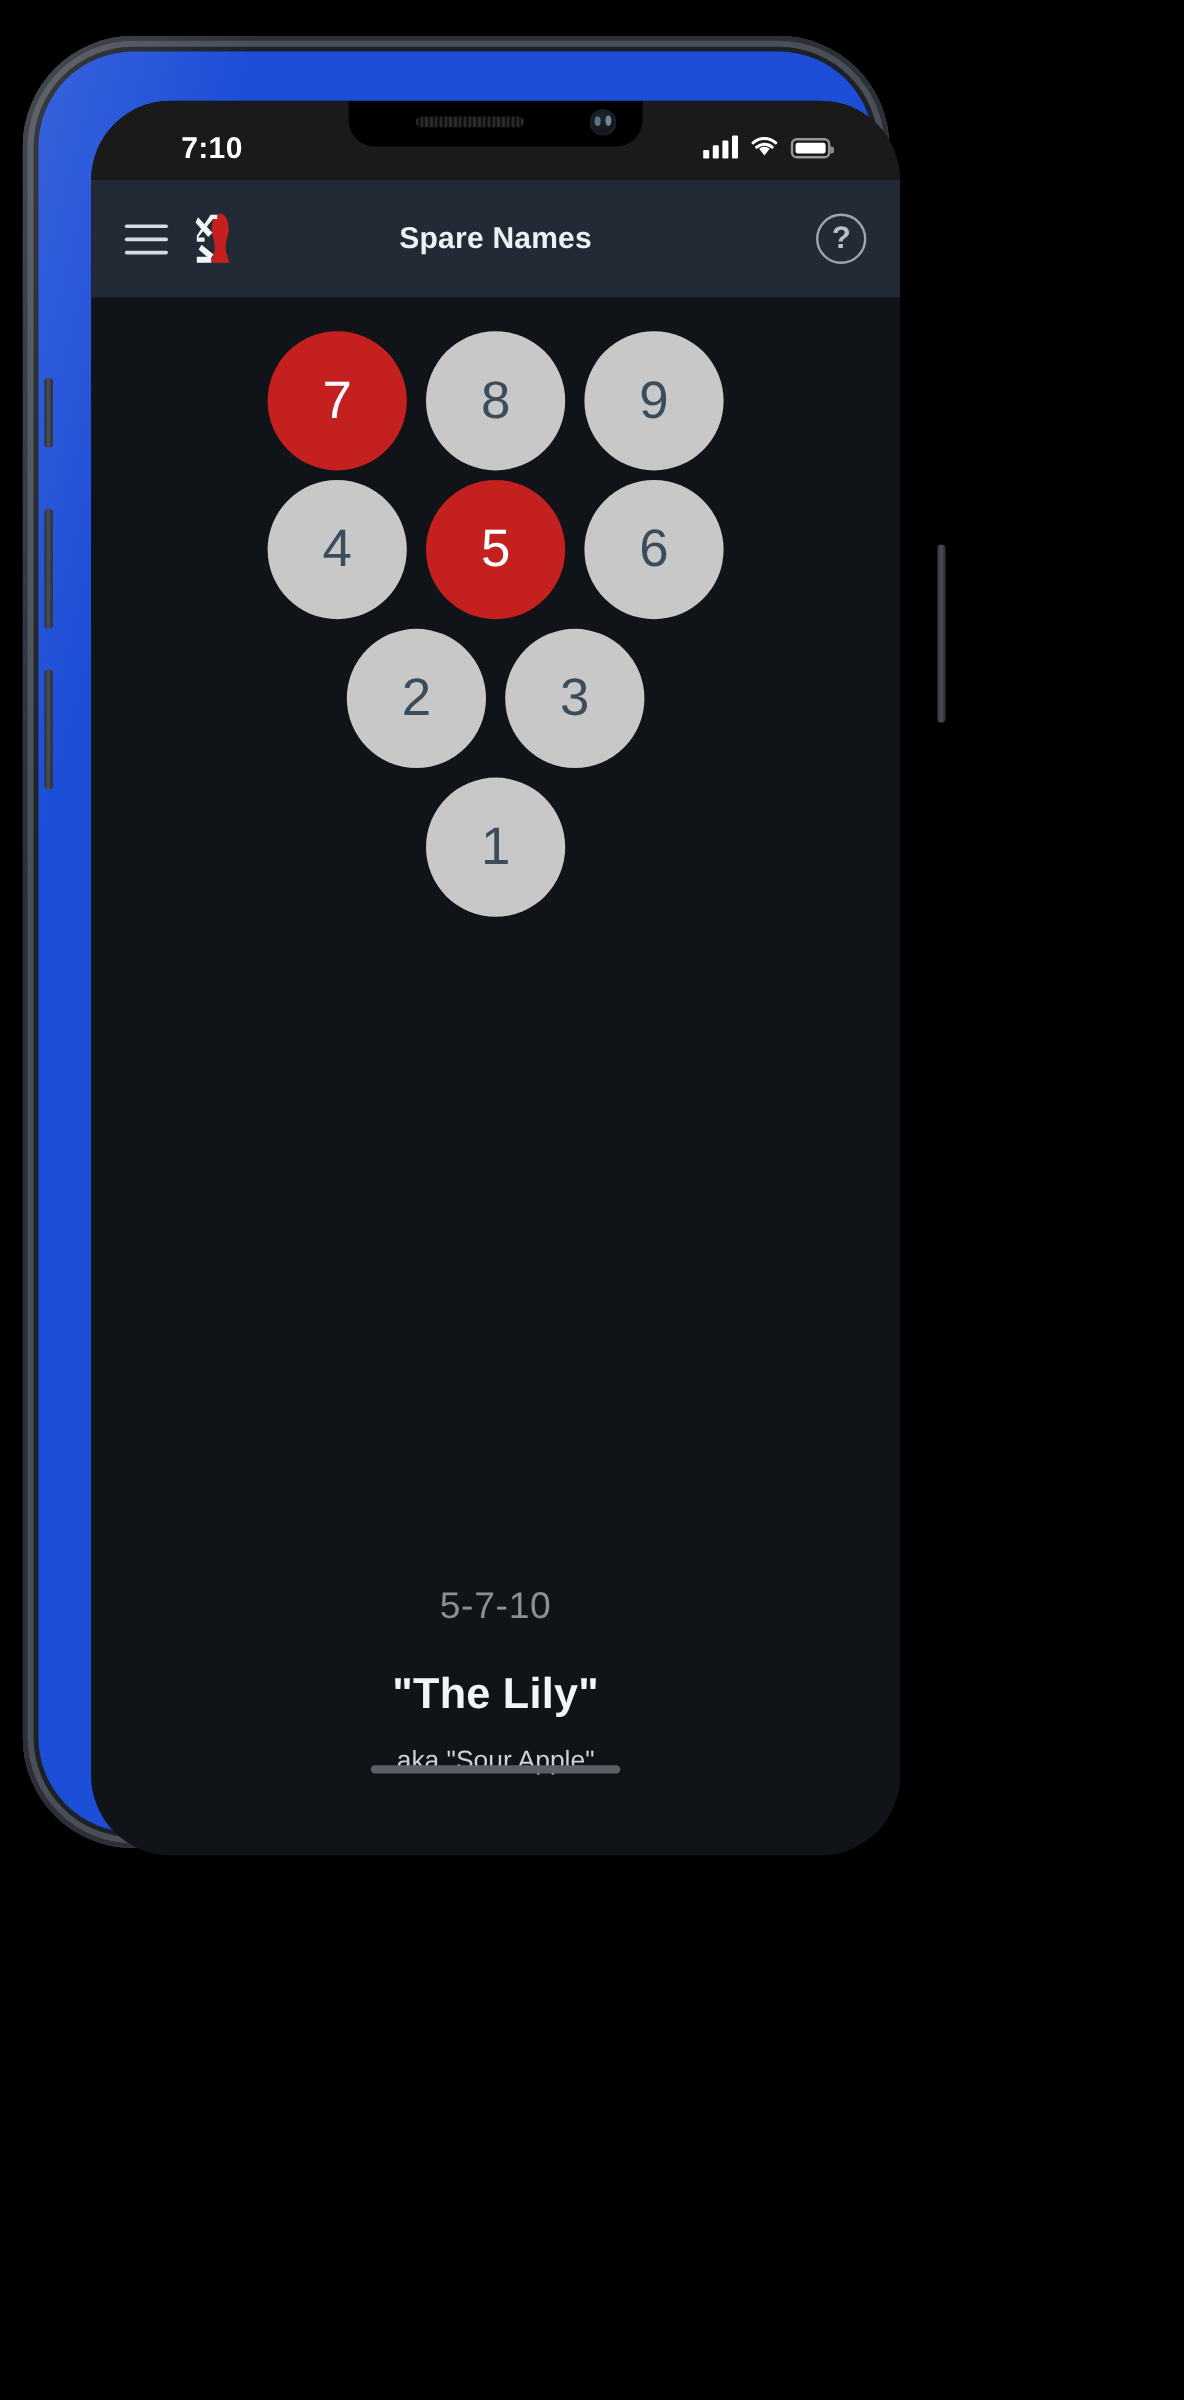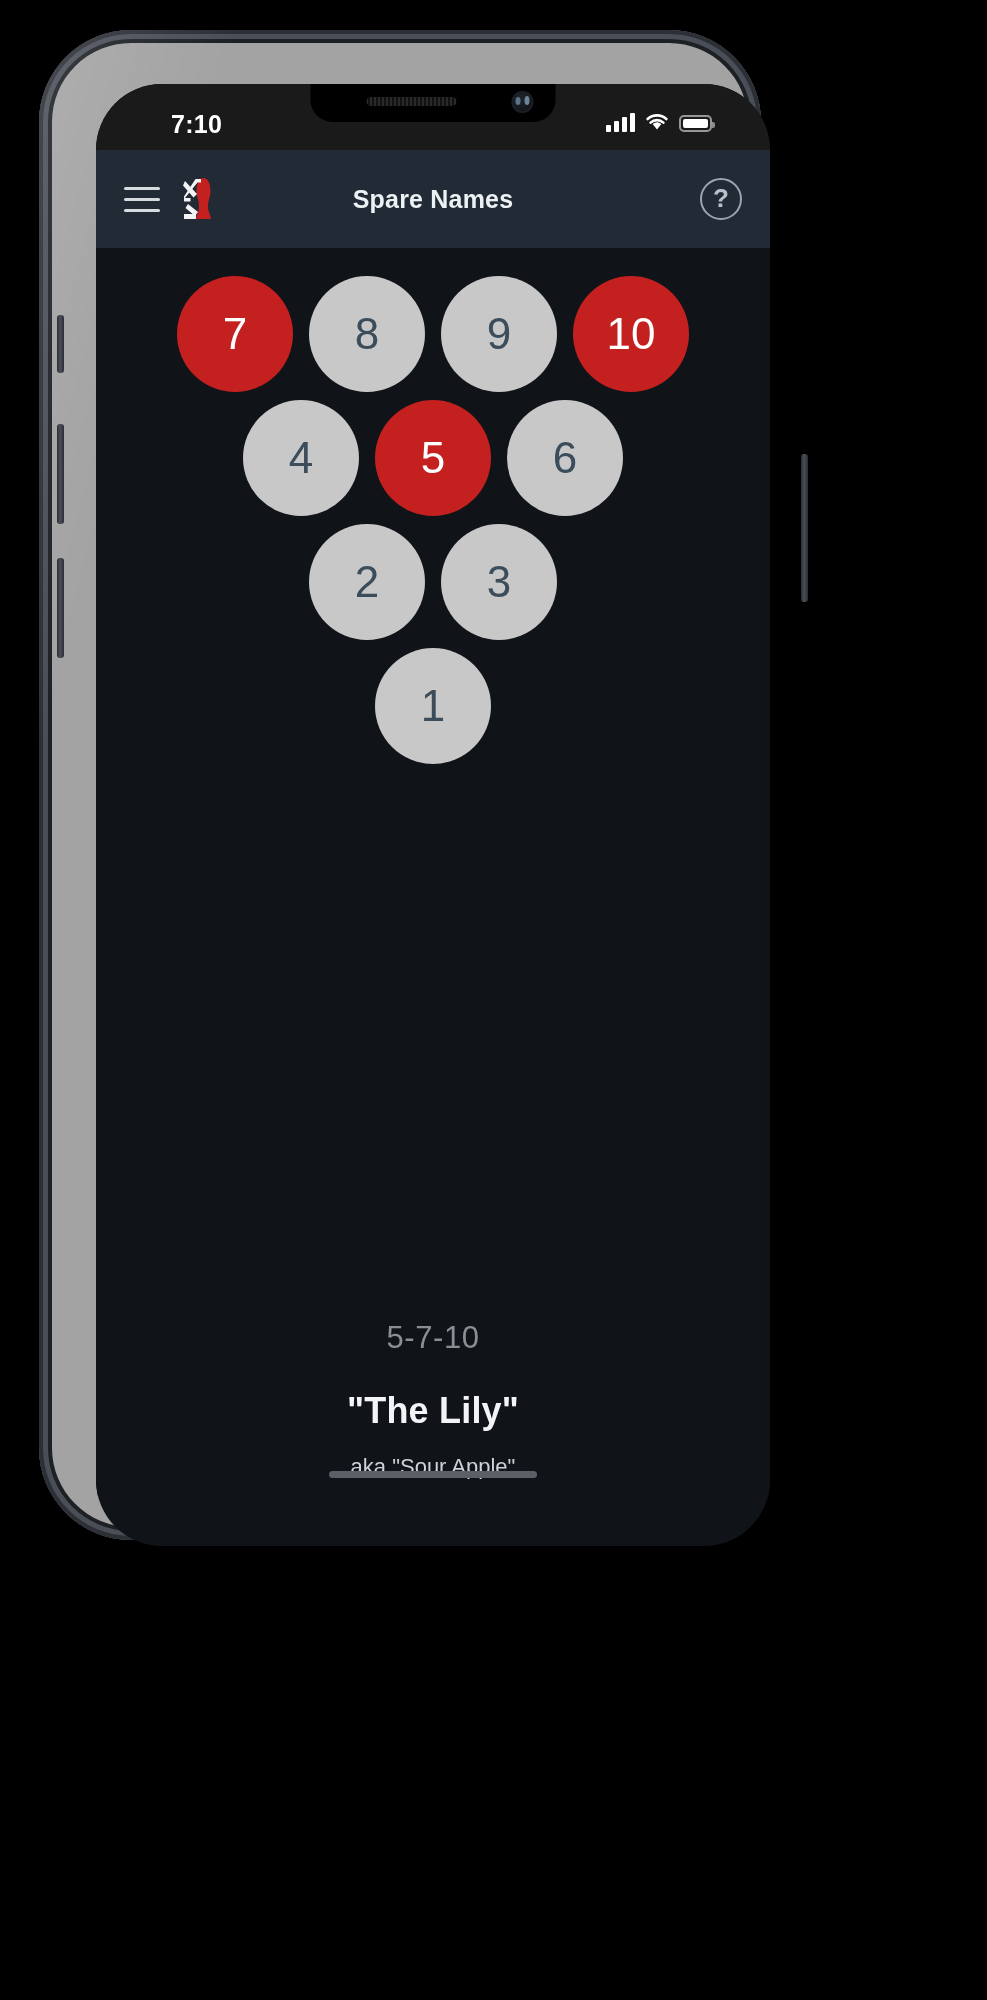--- a/index.html
+++ b/index.html
@@ -15,26 +15,26 @@
   #stage {
     position: relative;
     width: 987px;
     height: 2000px;
     background: #000000;
   }
 
   
   .phone-shell {
     position: absolute;
-    left: 39px;
+    left: 19px;
     top: 30px;
     width: 722px;
     height: 1510px;
     border-radius: 92px;
-    background: #a3a3a3;
+    background: #1d4ed8;
     box-shadow:
       inset 0 0 0 4px #2c2f36,
       inset 0 0 0 9px #4a4e57,
       inset 0 0 0 13px #1d2025,
       0 0 2px 1px #000;
   }
   .phone-edge-hl {
     position: absolute;
     left: 0; top: 0; right: 0; bottom: 0;
     border-radius: 92px;
@@ -355,21 +355,20 @@
           <span>?</span>
         </div>
       </div>
 
       <div class="deck">
         <div class="pin-rows" id="pin-rows">
             <div class="pin-row">
               <div class="pin down">7</div>
               <div class="pin standing">8</div>
               <div class="pin standing">9</div>
-              <div class="pin down">10</div>
             </div>
             <div class="pin-row">
               <div class="pin standing">4</div>
               <div class="pin down">5</div>
               <div class="pin standing">6</div>
             </div>
             <div class="pin-row">
               <div class="pin standing">2</div>
               <div class="pin standing">3</div>
             </div>

